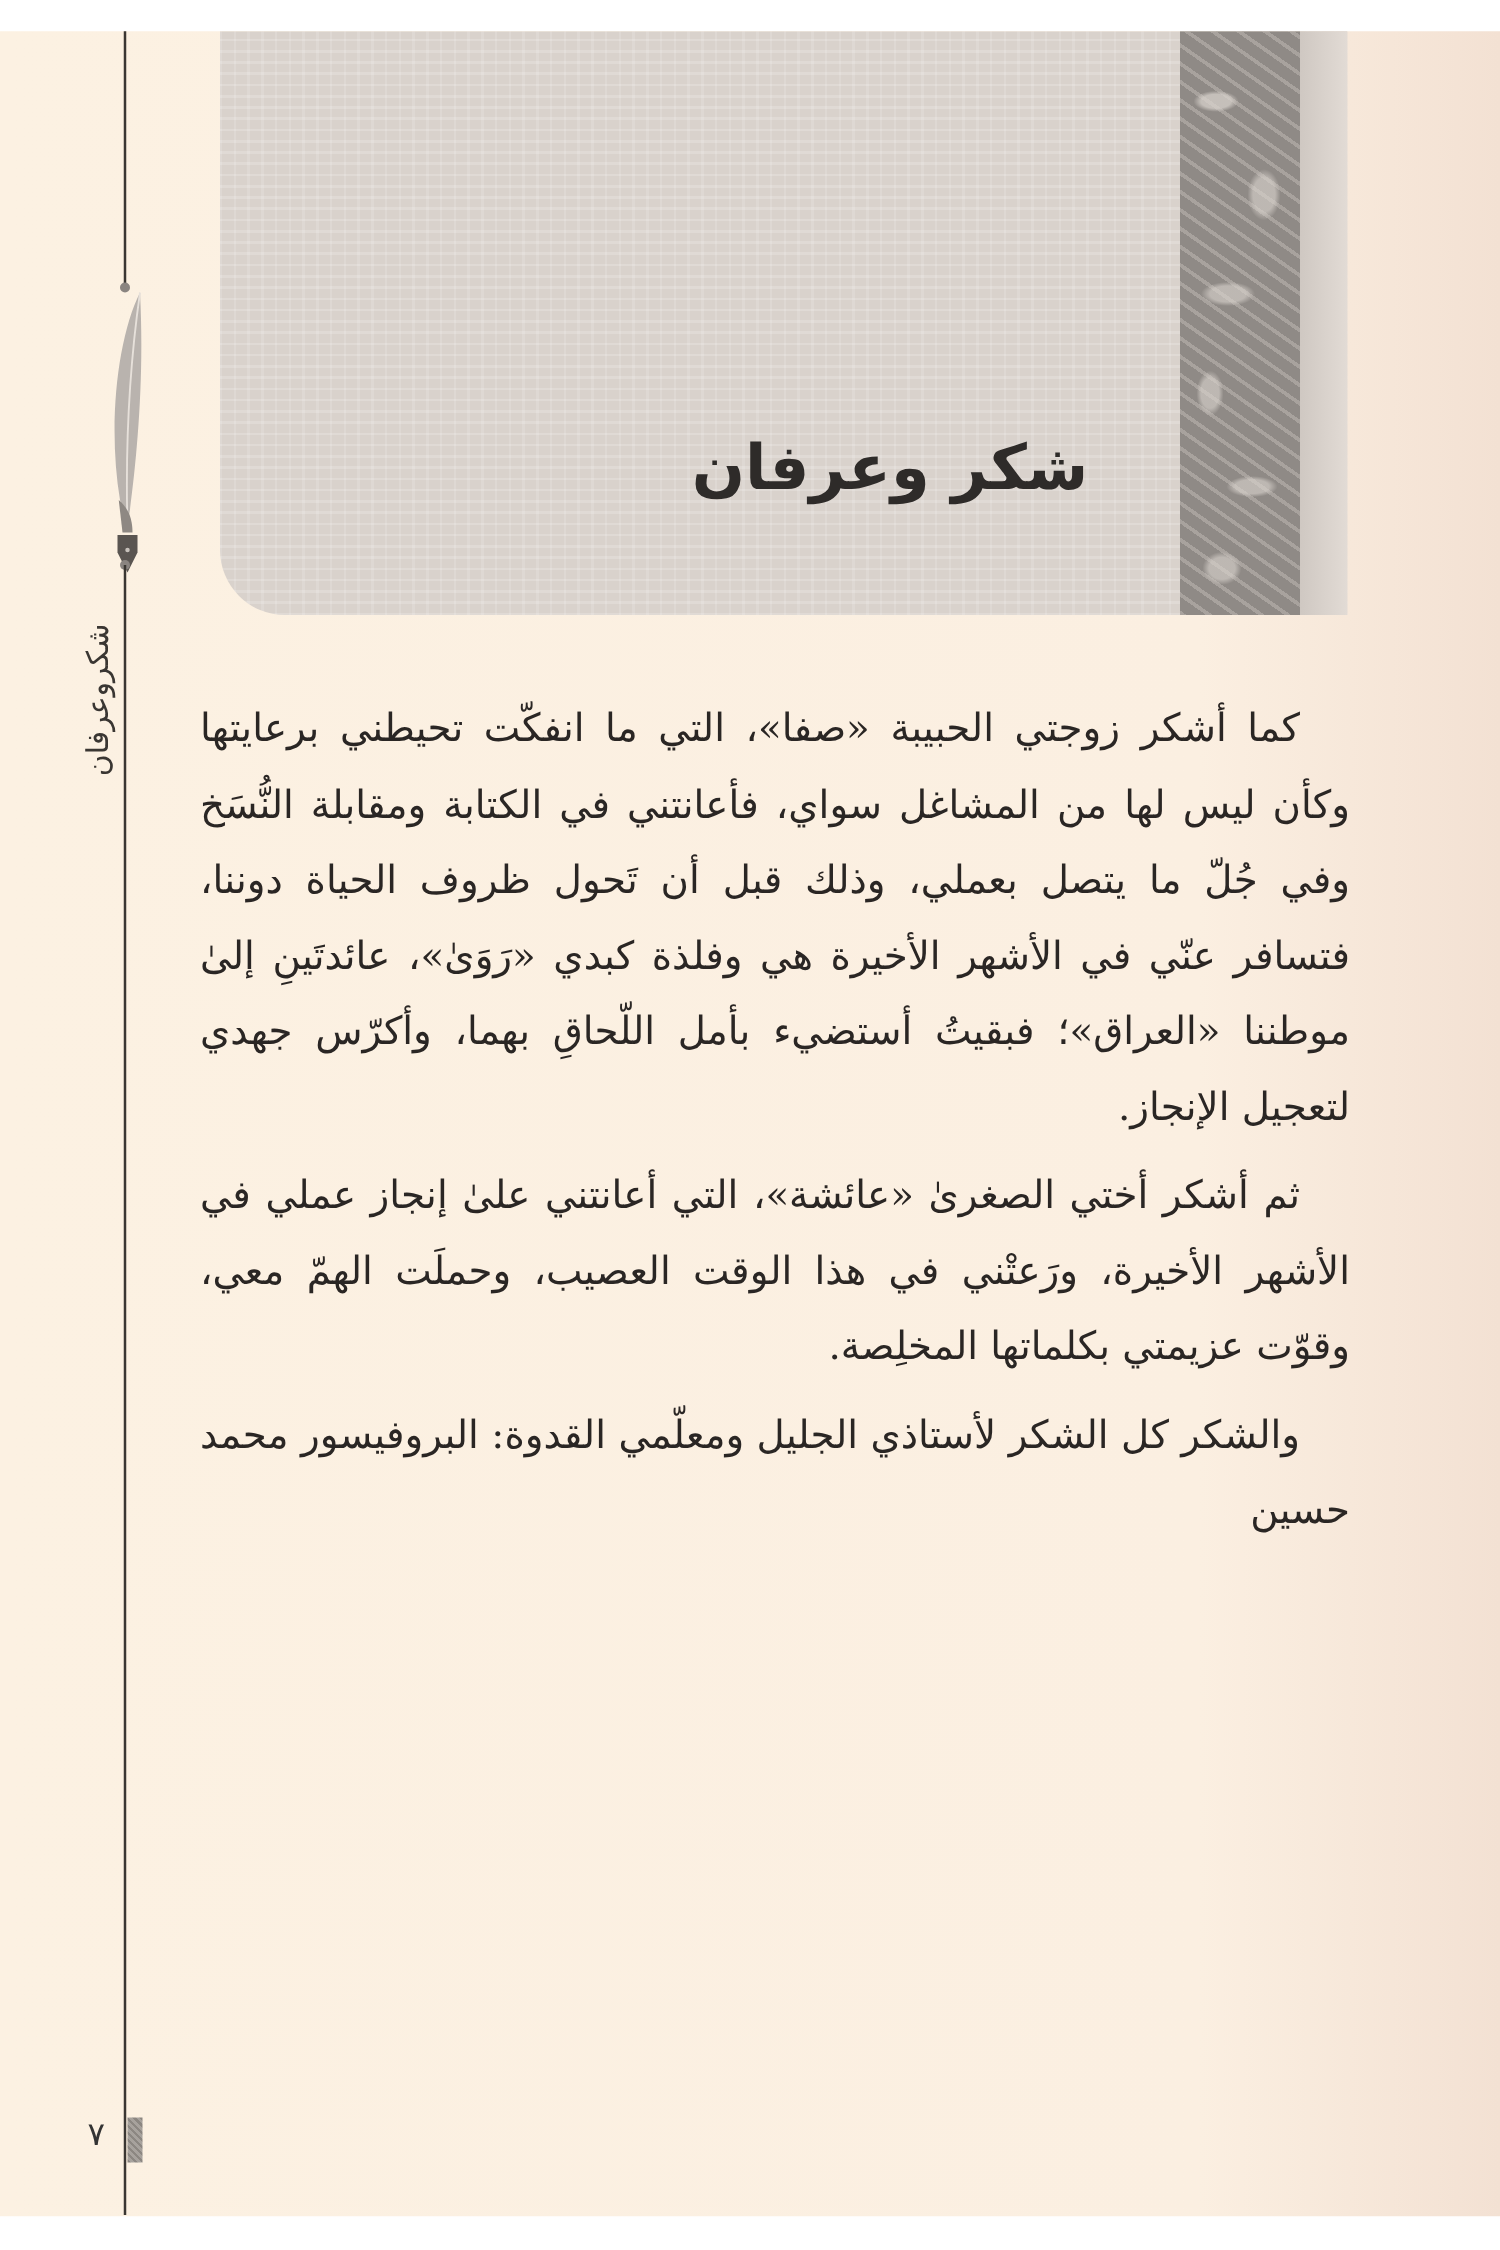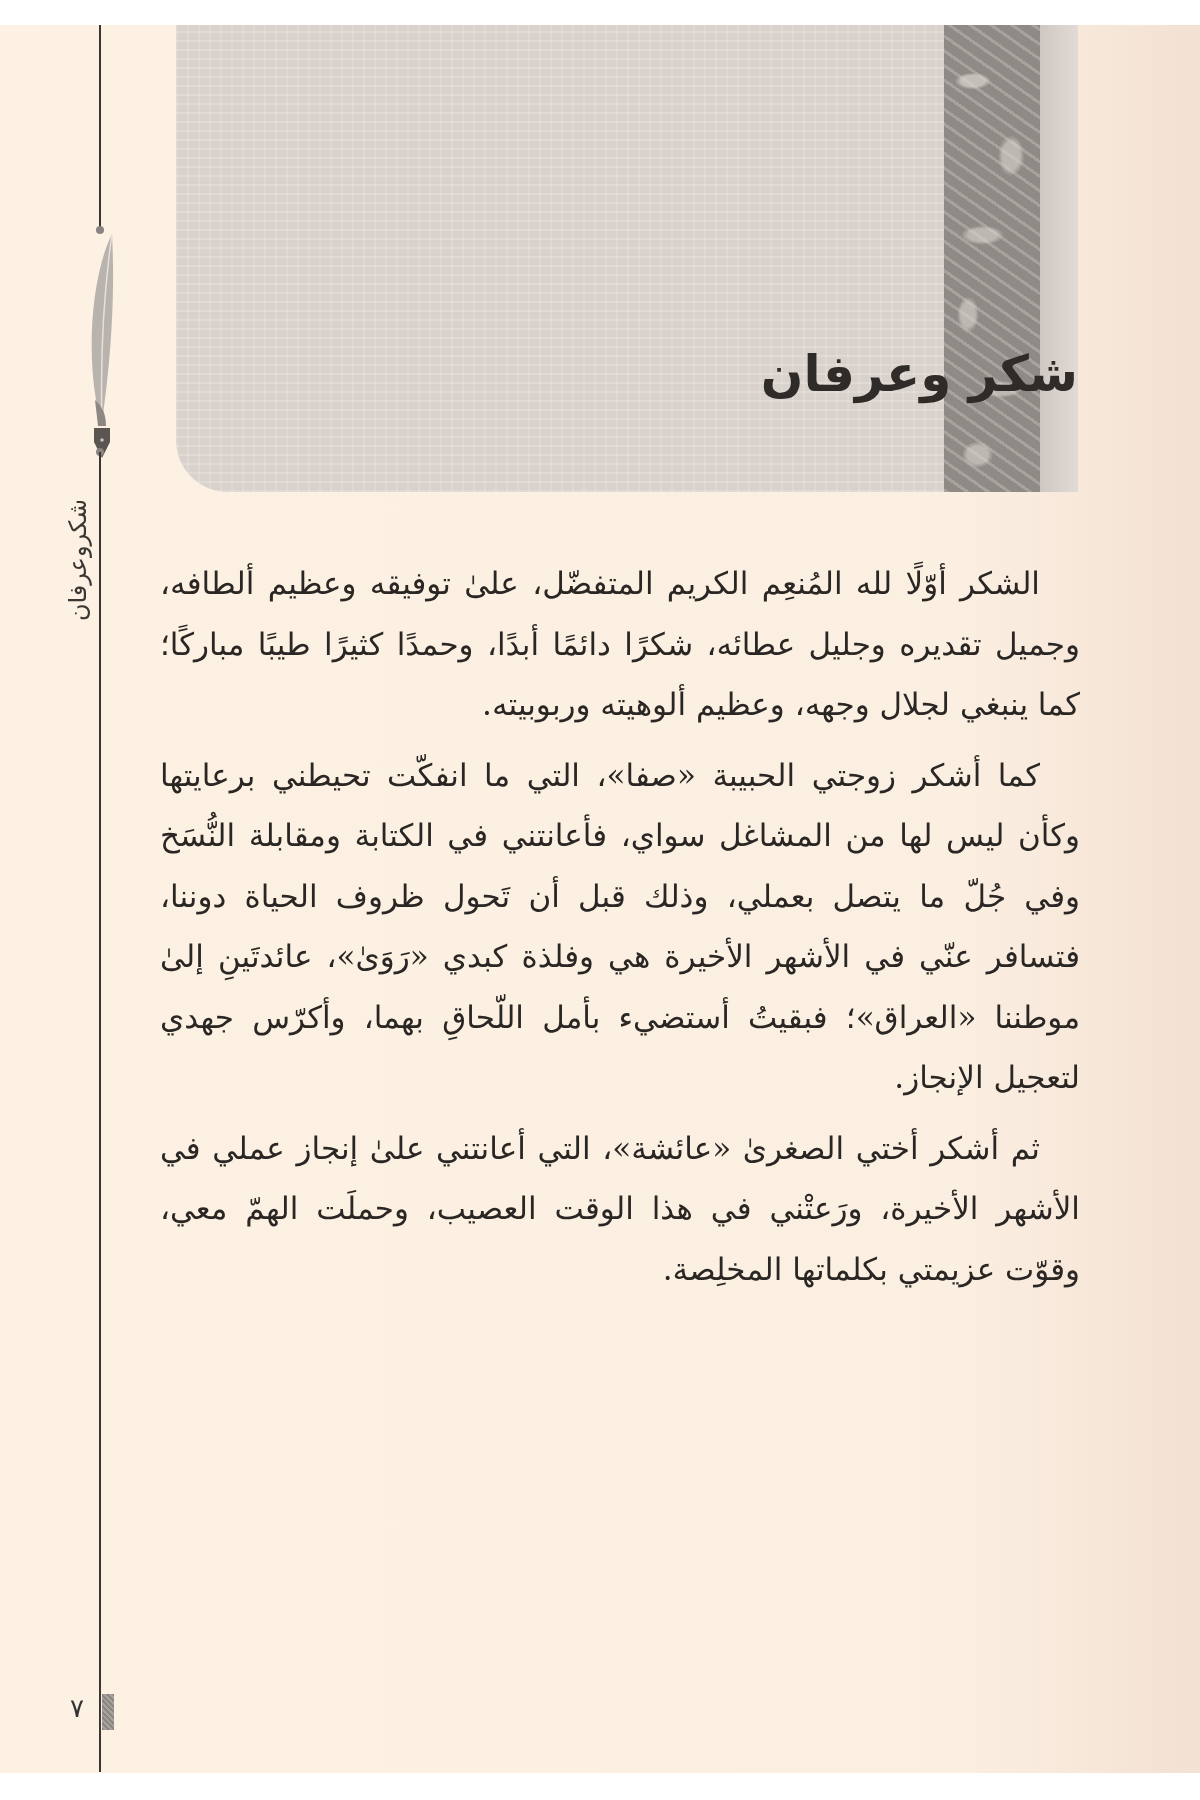--- a/index.html
+++ b/index.html
@@ -58,21 +58,21 @@
         radial-gradient(ellipse 18px 30px at 25% 62%, rgba(220,214,208,0.6) 40%, transparent 60%),
         radial-gradient(ellipse 34px 14px at 60% 78%, rgba(220,214,208,0.6) 40%, transparent 60%),
         radial-gradient(ellipse 26px 22px at 35% 92%, rgba(220,214,208,0.6) 40%, transparent 60%),
         repeating-linear-gradient(35deg, rgba(215,208,202,0.35) 0 3px, transparent 3px 12px);
     }
     .strip-fade {
       position: absolute; left: 864px; top: 0; width: 38px; height: 467px;
       background: linear-gradient(90deg, #cfc8c2, #e2dbd5);
     }
     .header-title {
-      position: absolute; left: 0; top: 320px; width: 902px; text-align: right;
+      position: absolute; left: 0; top: 320px; width: 902px; text-align: center;
       padding-right: 15px;
       font-family: "DejaVu Sans", sans-serif; font-weight: bold;
       font-size: 50px; color: #2e2b29; direction: rtl;
     }
     .header-title span { display: inline-block; margin-left: 170px; }
     
     .body-text {
       position: absolute; left: 160px; top: 528px; width: 920px;
       direction: rtl; text-align: justify; text-align-last: right;
       font-size: 31px; line-height: 60.5px; color: #2a2624;
@@ -103,17 +103,17 @@
 
   <div class="header-panel">
     <div class="calligraphy-strip"></div>
     <div class="strip-fade"></div>
     <div class="header-title">
       <span>شكر وعرفان</span>
     </div>
   </div>
 
   <div class="body-text">
-    <p>الشكر أوّلًا لله المُنعِم الكريم المتفضّل، علىٰ توفيقه وعظيم ألطافه، وجميل تقديره وجليل عطائه، شكرًا دائمًا أبدًا، وحمدًا كثيرًا طيبًا مباركًا؛ كما ينبغي لجلال وجهه، وعظيم ألوهيته وربوبيته.</p>
     <p>كما أشكر زوجتي الحبيبة «صفا»، التي ما انفكّت تحيطني برعايتها وكأن ليس لها من المشاغل سواي، فأعانتني في الكتابة ومقابلة النُّسَخ وفي جُلّ ما يتصل بعملي، وذلك قبل أن تَحول ظروف الحياة دوننا، فتسافر عنّي في الأشهر الأخيرة هي وفلذة كبدي «رَوَىٰ»، عائدتَينِ إلىٰ موطننا «العراق»؛ فبقيتُ أستضيء بأمل اللّحاقِ بهما، وأكرّس جهدي لتعجيل الإنجاز.</p>
     <p>ثم أشكر أختي الصغرىٰ «عائشة»، التي أعانتني علىٰ إنجاز عملي في الأشهر الأخيرة، ورَعتْني في هذا الوقت العصيب، وحملَت الهمّ معي، وقوّت عزيمتي بكلماتها المخلِصة.</p>
+    <p style="text-align-last: justify;">والشكر كل الشكر لأستاذي الجليل ومعلّمي القدوة: البروفيسور محمد حسين</p>
   </div>
 </div>
 
 </body></html>

